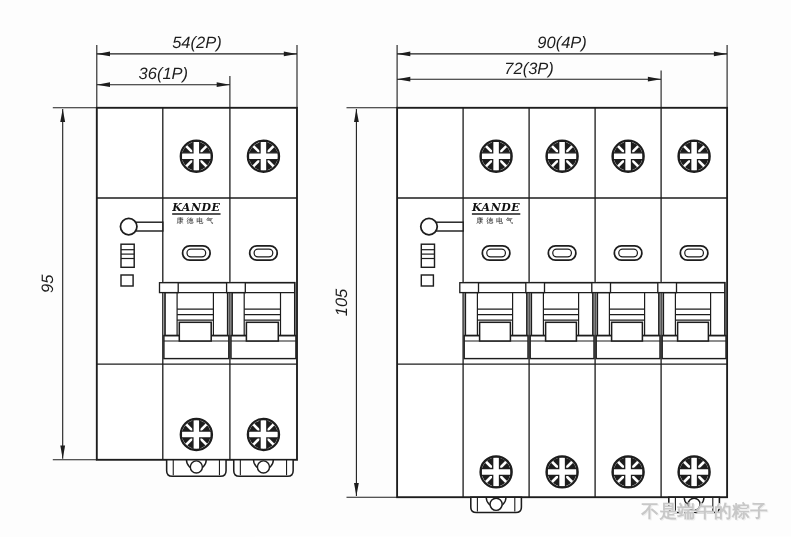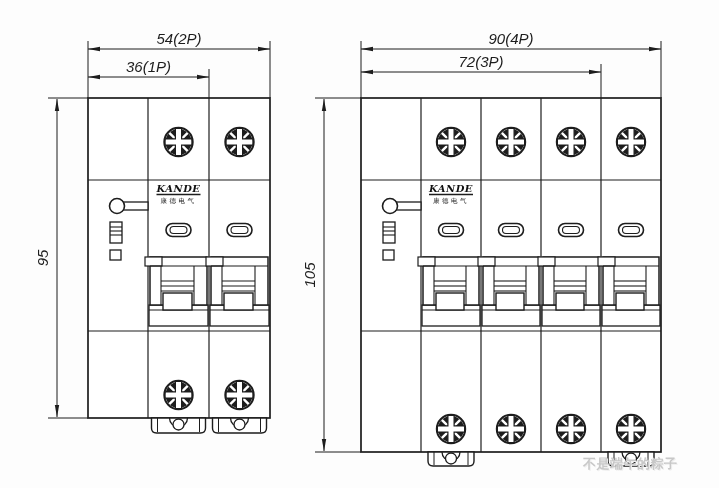--- a/index.html
+++ b/index.html
@@ -18,21 +18,21 @@
     font-style:italic; font-weight:bold; font-size:10px; fill:#101010;
     letter-spacing:0.5px;
   }
   text.brandcn {
     font-family:"DejaVu Sans","Liberation Sans",sans-serif;
     font-size:6.5px; fill:#222; letter-spacing:2.5px;
   }
   .watermark {
     position:absolute; left:583px; top:455px;
     font-family:"DejaVu Sans","Liberation Sans",sans-serif;
-    font-weight:bold; font-size:13px; letter-spacing:0.5px;
+    font-weight:bold; font-size:16px; letter-spacing:0.5px;
     color:#c8c8c8; text-shadow:1px 1px 0 #efefef;
     white-space:nowrap;
   }
 </style>
 </head>
 <body>
 
 <div id="canvas">
   <svg id="drawing-svg" width="719" height="488" viewBox="0 0 719 488">
       <g>

